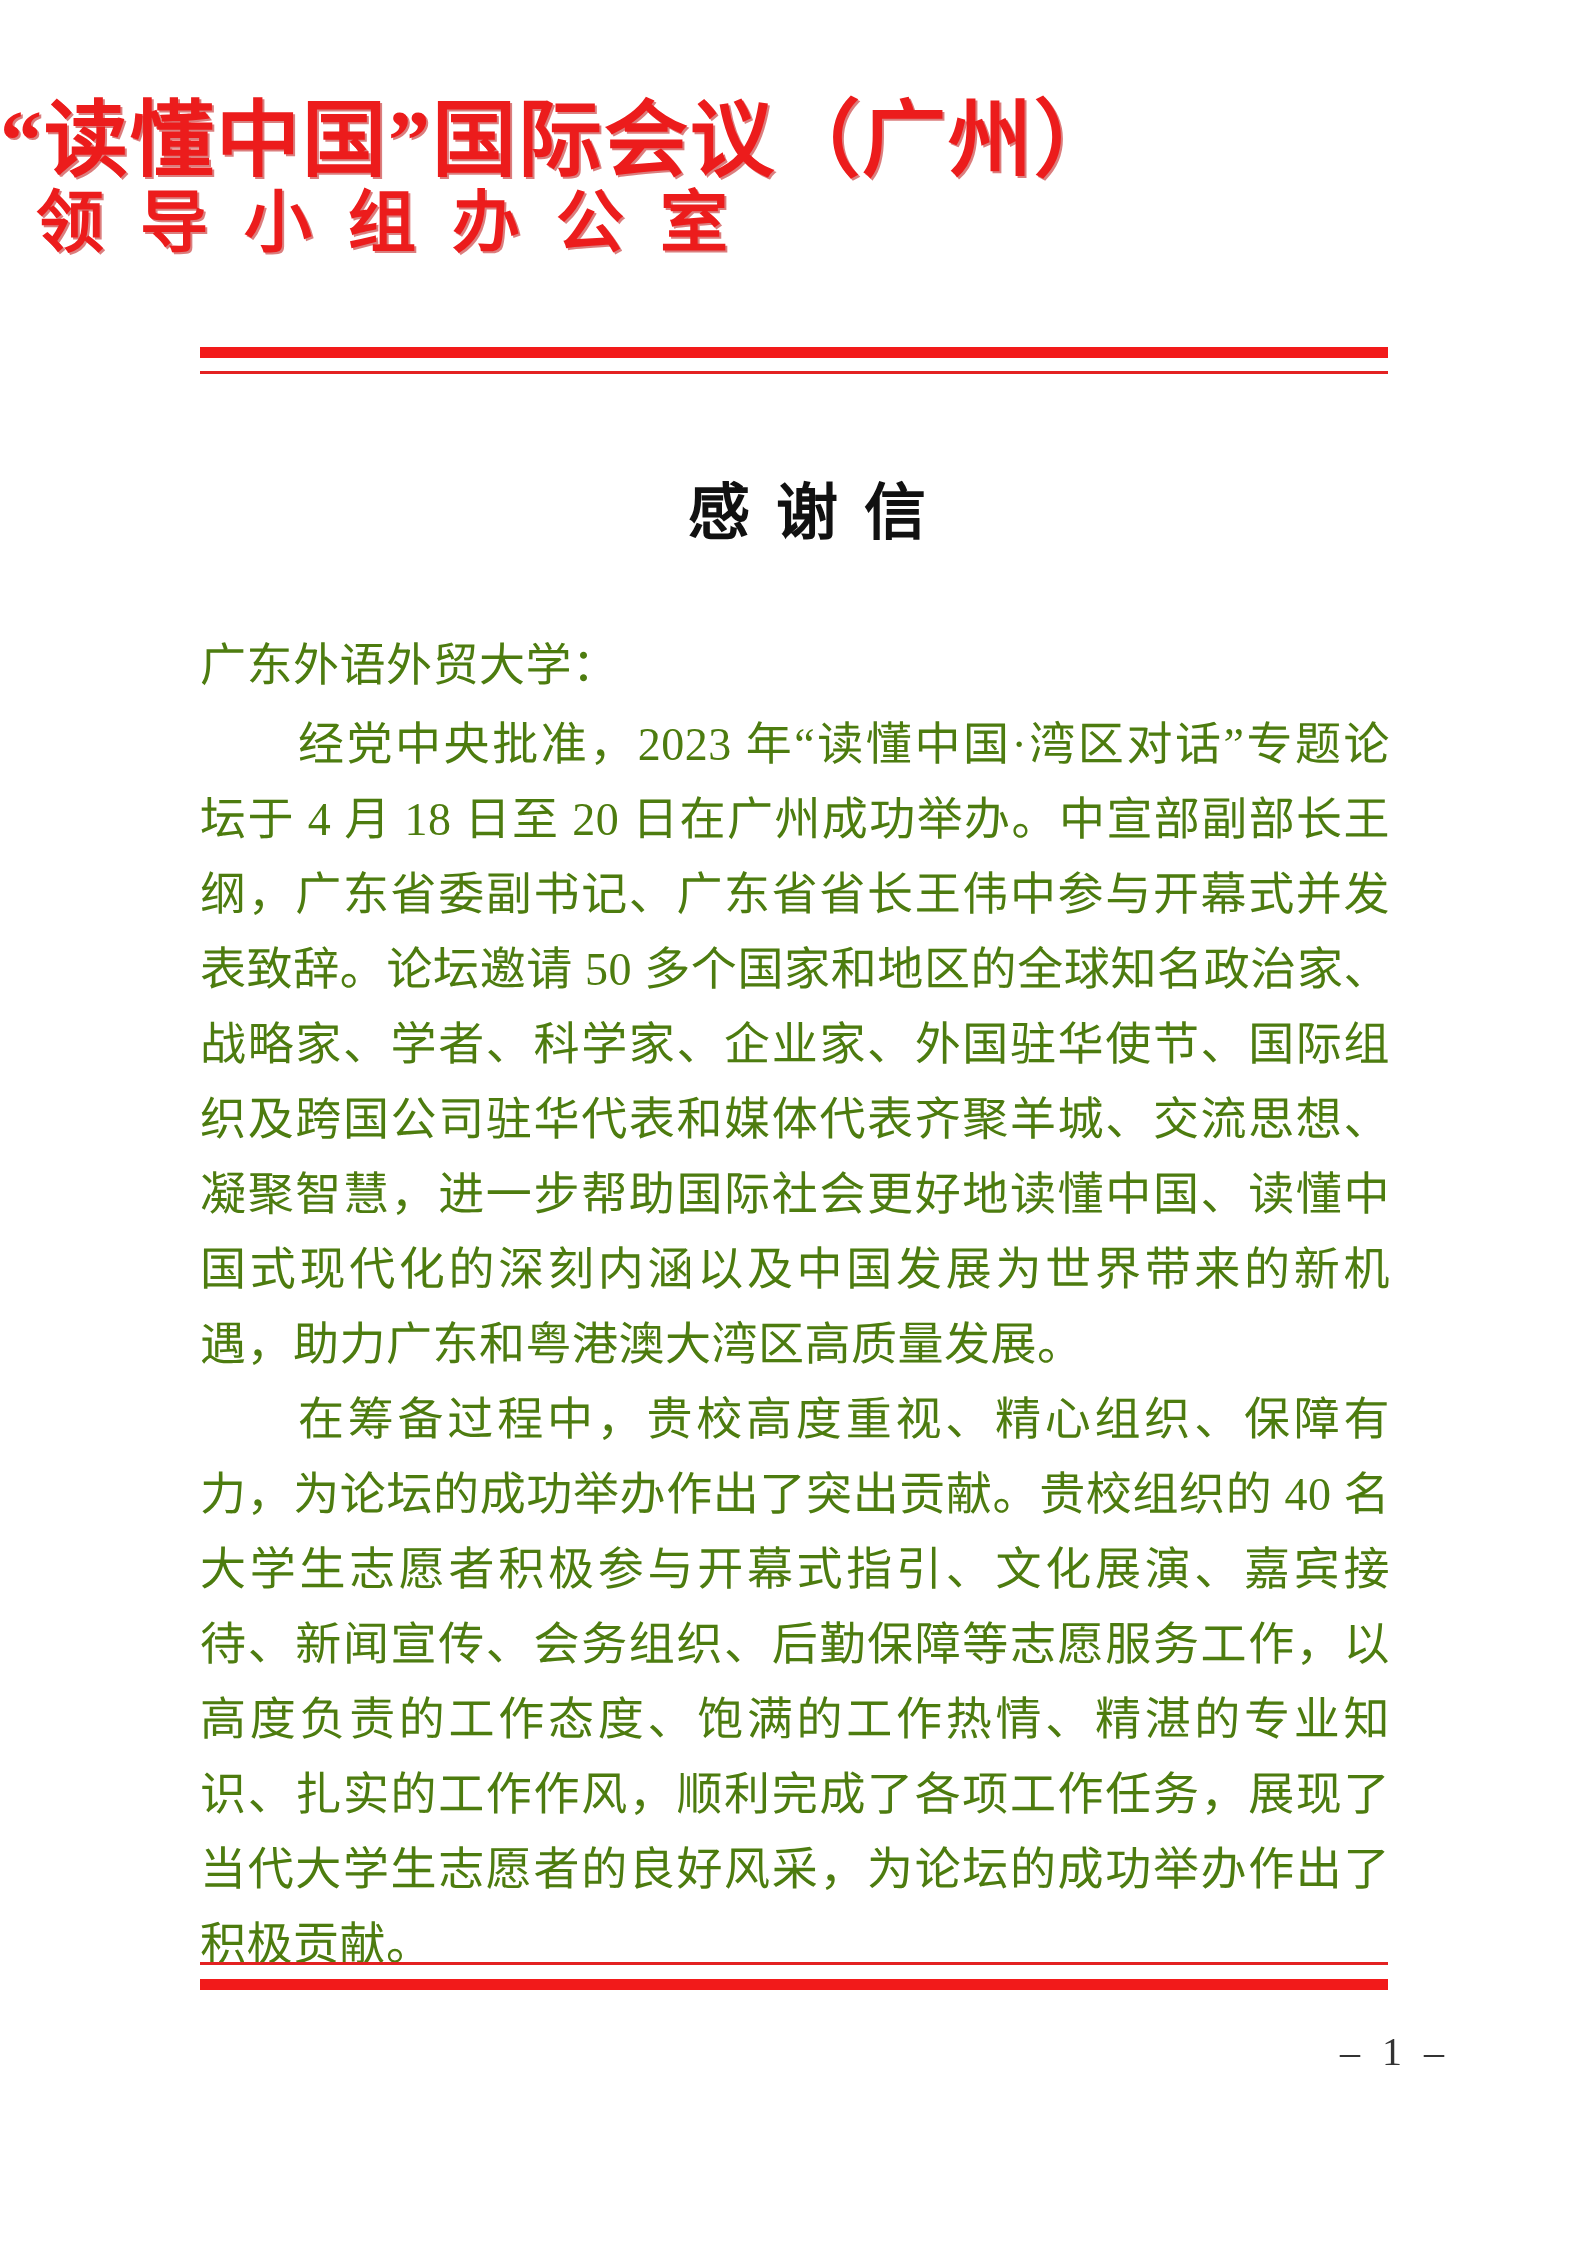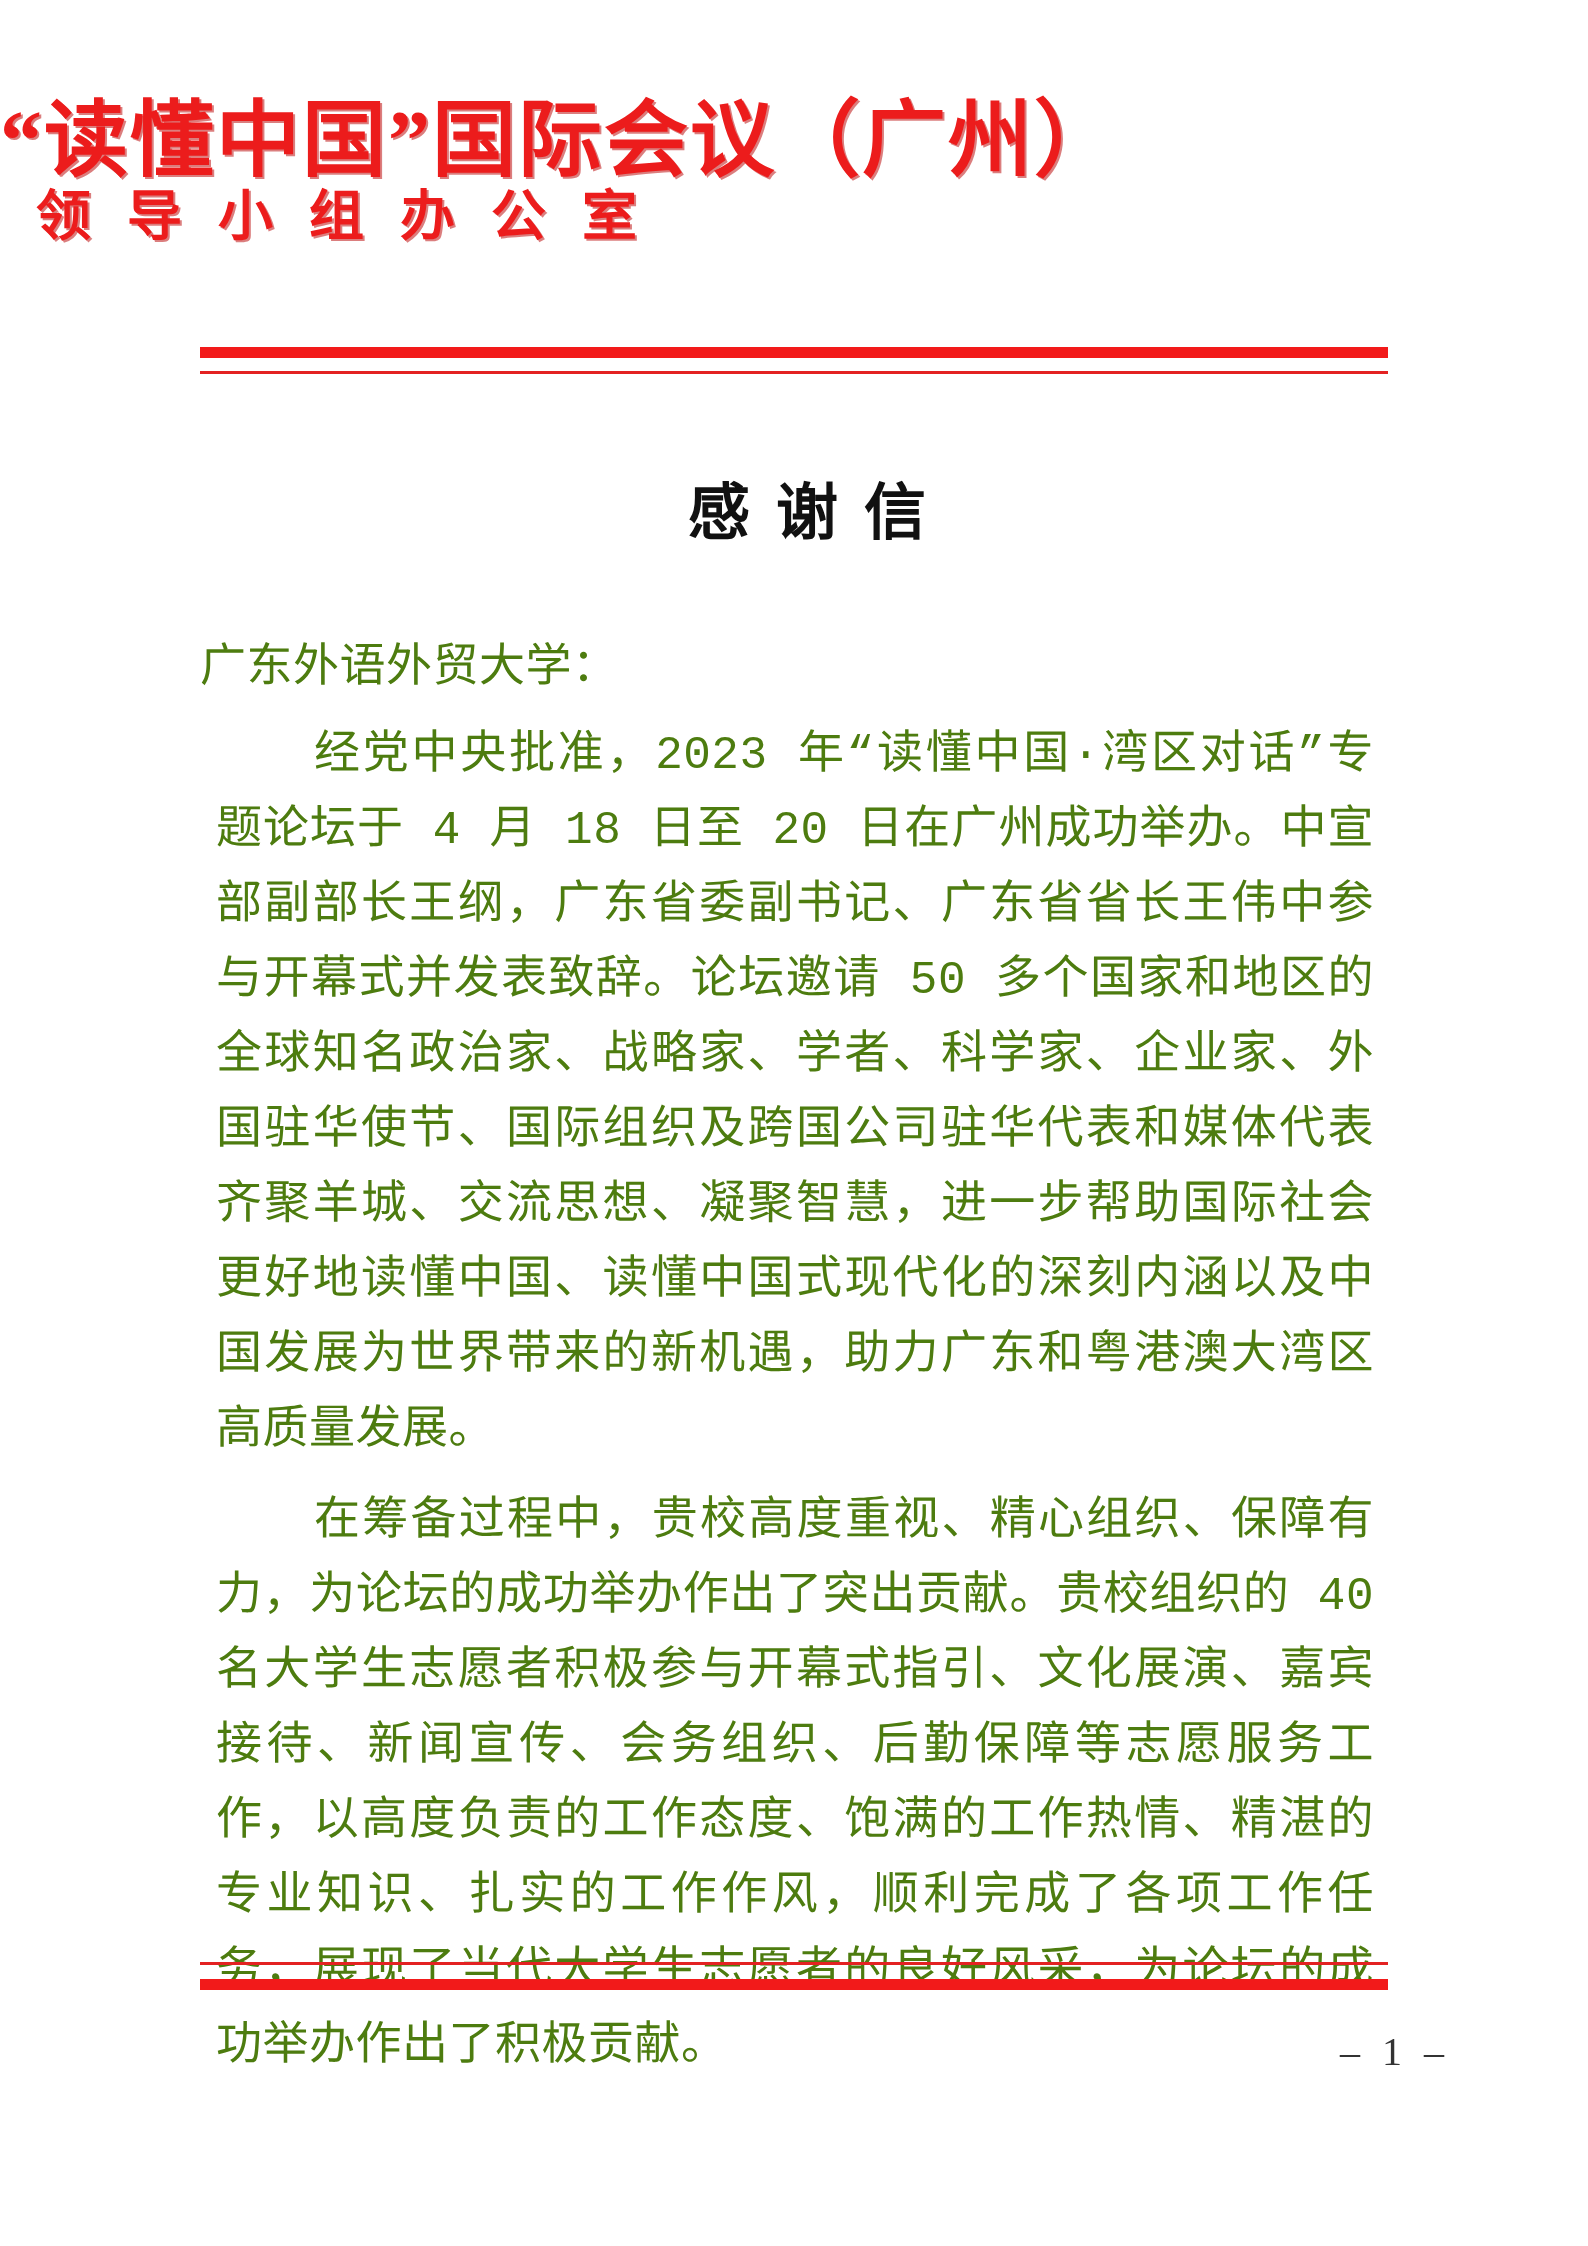--- a/index.html
+++ b/index.html
@@ -41,21 +41,21 @@
     text-shadow: 2px 2px 0 rgba(190, 20, 20, 0.55);
   }
 
   .letterhead-line-1 {
     font-size: 84px;
     line-height: 1.08;
     letter-spacing: 2px;
   }
 
   .letterhead-line-2 {
-    font-size: 55px;
+    font-size: 68px;
     line-height: 1.08;
     letter-spacing: 36px;
     padding-left: 36px;
   }
 
   
   .rule-block-top {
     position: absolute;
     left: 200px;
     top: 347px;
@@ -109,27 +109,26 @@
     font-family: "Liberation Serif", "DejaVu Serif", serif;
   }
 
   .salutation {
     margin: 0 0 4px 0;
     text-align: left;
     letter-spacing: 0.5px;
   }
 
   .para {
-    margin: 16px;
+    margin: 0;
     text-align: justify;
     text-align-last: left;
     text-justify: inter-character;
     text-indent: 98px;
     letter-spacing: 0.5px;
-    font-family: Liberation Mono, monospace;
   }
 
   .para + .para { margin-top: 0; }
 
   
   .page-number {
     position: absolute;
     left: 0;
     top: 2028px;
     width: 1450px;

